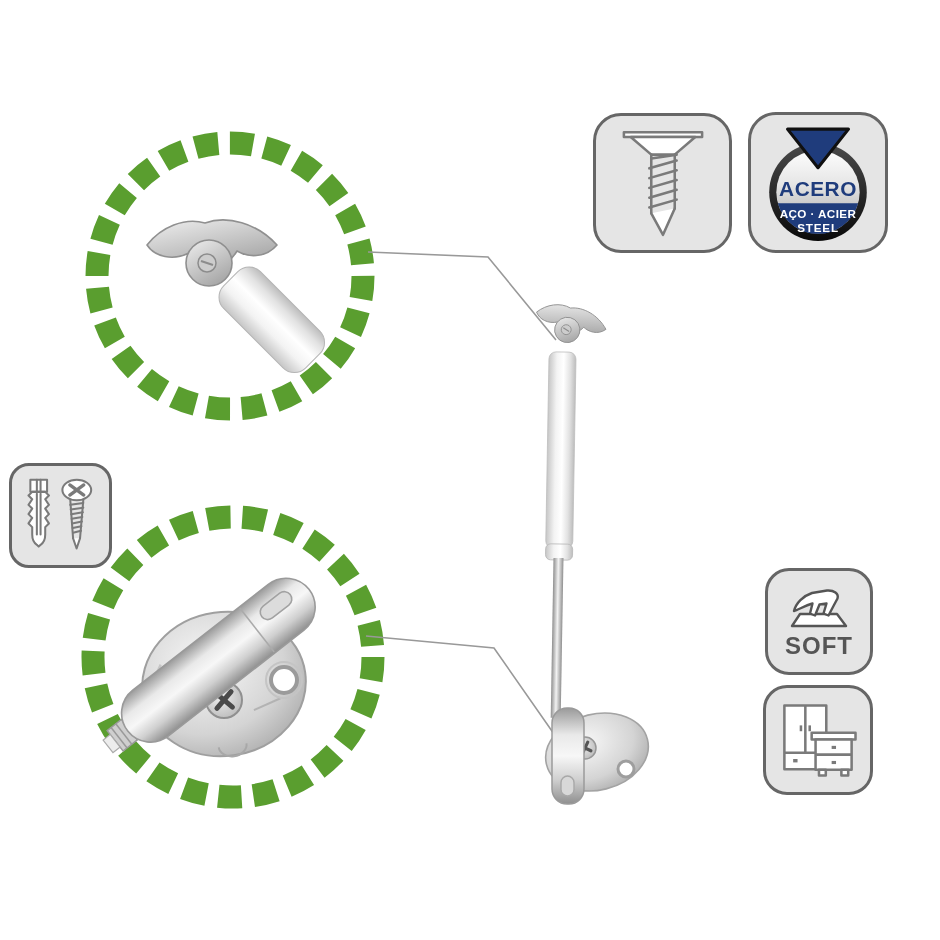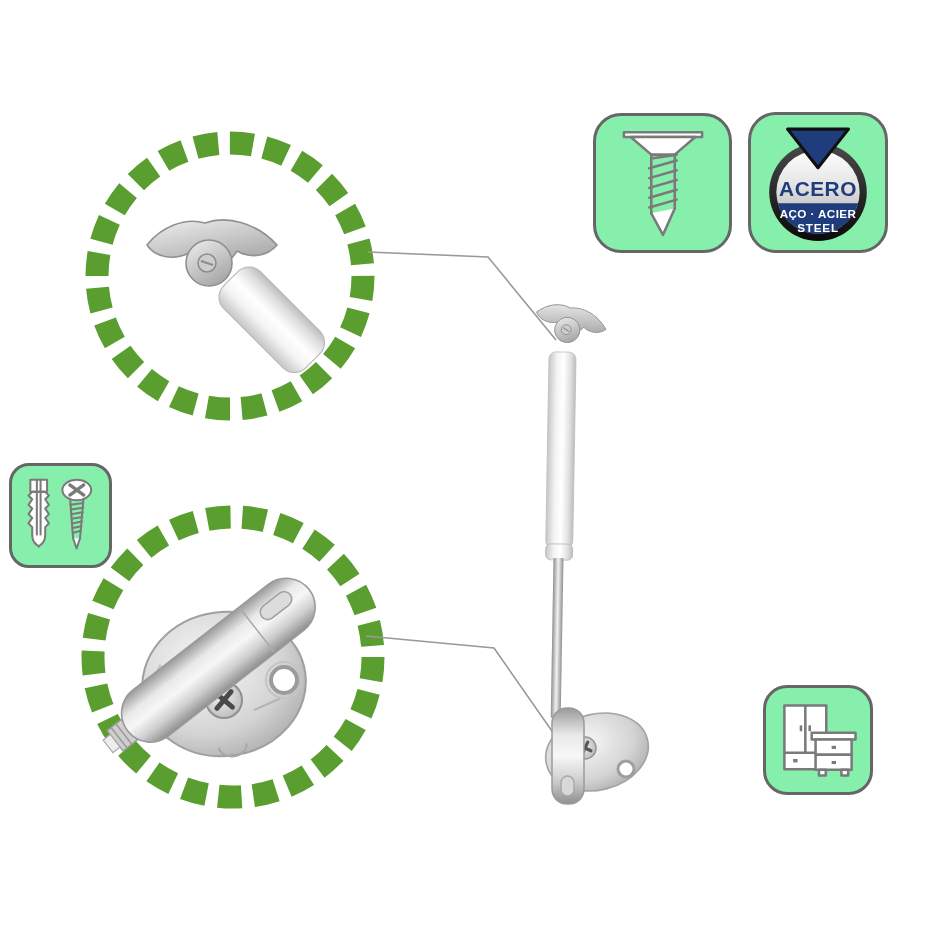--- a/index.html
+++ b/index.html
@@ -1,20 +1,20 @@
 <!DOCTYPE html>
 <html><head>
 <meta charset="utf-8">
 <style>
   html,body{margin:0;padding:0;background:#fff;}
   .stage{position:relative;width:940px;height:940px;background:#fff;overflow:hidden;
          font-family:"Liberation Sans","DejaVu Sans",sans-serif;}
   .scene{position:absolute;left:0;top:0;}
   svg{font-family:inherit;}
-  .badge{position:absolute;background:#86efac;border:3px solid #666;display:flex;flex-direction:column;
+  .badge{position:absolute;background:#e5e5e5;border:3px solid #666;display:flex;flex-direction:column;
          align-items:center;justify-content:center;box-sizing:border-box;}
   #badge-screw{left:593px;top:113px;width:139px;height:140px;border-radius:28px;}
   #badge-acero{left:748px;top:112px;width:140px;height:141px;border-radius:28px;}
   #badge-max{left:750px;top:265px;width:138px;height:143px;border-radius:30px;}
   #badge-soft{left:765px;top:568px;width:108px;height:107px;border-radius:24px;}
   #badge-furniture{left:763px;top:685px;width:110px;height:110px;border-radius:24px;}
   #badge-plug{left:9px;top:463px;width:103px;height:105px;border-radius:20px;}
   .max-line{font-weight:bold;font-size:27px;line-height:1.05;color:#6e6e6e;letter-spacing:0.5px;}
   .soft-label{font-weight:bold;font-size:24px;color:#555;letter-spacing:1px;margin-top:3px;}
 </style>
@@ -163,20 +163,28 @@
       <circle cx="58" cy="70" r="41" fill="url(#silverG)"></circle>
       <path d="M18.5,81 A41,41 0 0 0 97.5,81 Z" fill="#1f3c7c"></path>
       <polygon points="28,8 88,8 58,46" fill="#1f3c7c" stroke="#101010" stroke-width="3" stroke-linejoin="round"></polygon>
       <text x="58" y="74" text-anchor="middle" font-size="20.5" font-weight="bold" letter-spacing="0.5" fill="#1f3c7c">ACERO</text>
       <text x="58" y="95" text-anchor="middle" font-size="11.5" font-weight="bold" letter-spacing="0.4" fill="#ffffff">AÇO · ACIER</text>
       <text x="58" y="109" text-anchor="middle" font-size="11.5" font-weight="bold" letter-spacing="0.8" fill="#ffffff">STEEL</text>
     </svg>
   </div>
 
 
+  <div class="badge" id="badge-soft">
+    <svg width="64" height="46" viewBox="0 0 64 46" fill="#fff" stroke="#555" stroke-width="2.4" stroke-linejoin="round" stroke-linecap="round">
+      <path d="M5,43 H59 L50,31 H13 Z"></path>
+      <path d="M7,28 C9,20 16,13 25,10 L40,7.5 C47,7 52,10.5 50.5,15.5 L47,22 L41.5,32.5 L36.5,30.5
+               L39.5,20.5 L32.5,21.5 L28,32.5 L23,30.5 L25.5,20.5 C18,22.5 11,27 7,28 Z"></path>
+    </svg>
+    <div class="soft-label">SOFT</div>
+  </div>
 
   <div class="badge" id="badge-furniture">
     <svg width="80" height="76" viewBox="0 0 82 78" fill="#fff" stroke="#7a7a7a" stroke-width="2.6" stroke-linejoin="round">
       <rect x="6.5" y="3.5" width="43" height="65.5"></rect>
       <line x1="28" y1="3.5" x2="28" y2="52"></line>
       <line x1="6.5" y1="52" x2="49.5" y2="52"></line>
       <line x1="23.5" y1="24" x2="23.5" y2="30"></line>
       <line x1="32.5" y1="24" x2="32.5" y2="30"></line>
       <rect x="15.5" y="58.5" width="4.5" height="3.5" fill="#7a7a7a" stroke="none"></rect>
       <rect x="34.5" y="31.5" width="45" height="7"></rect>

